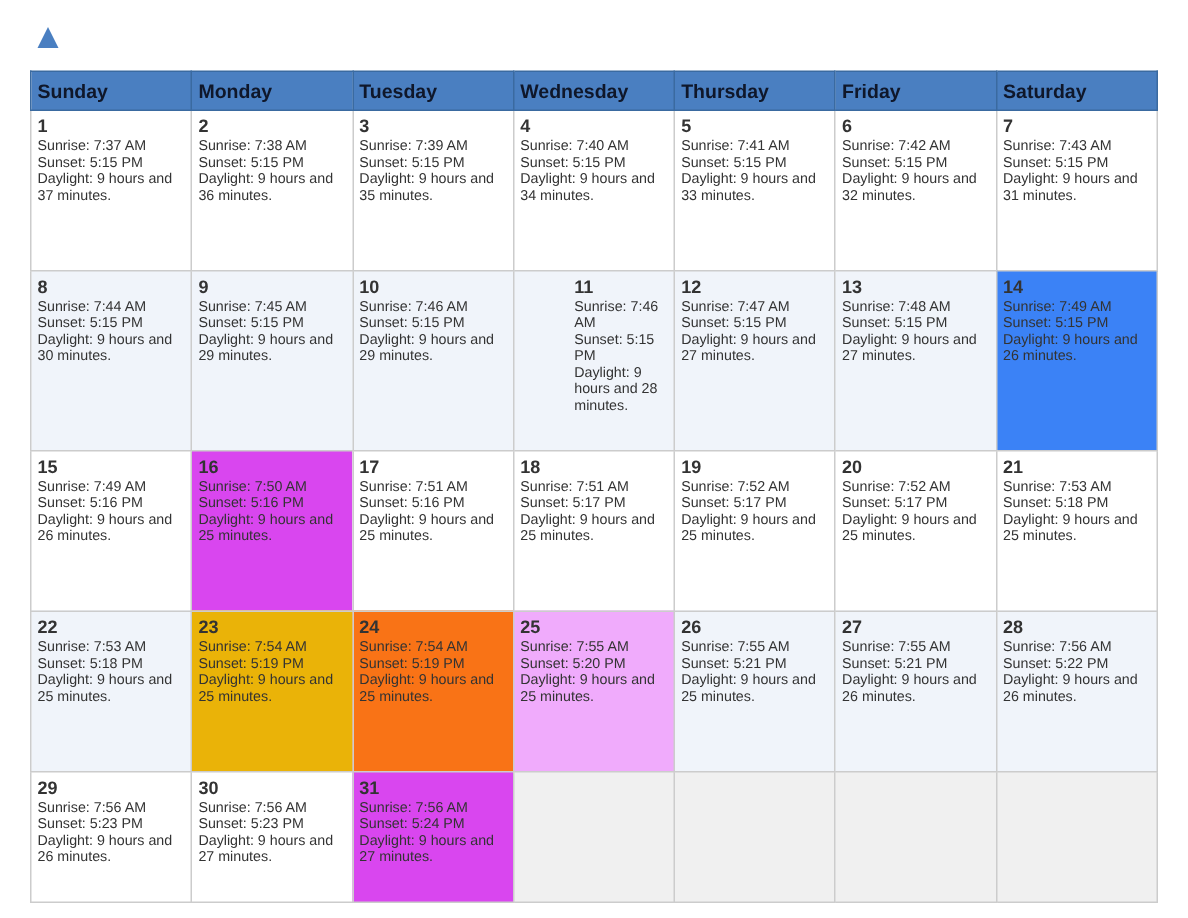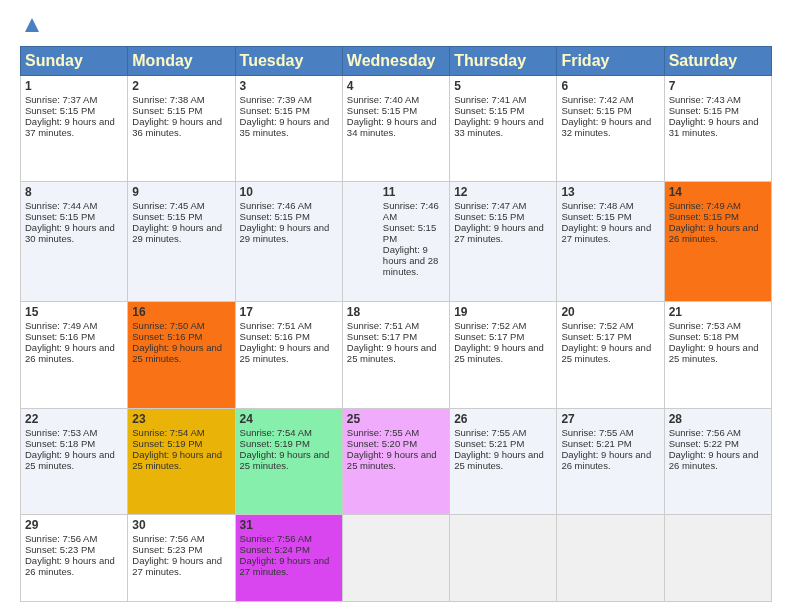--- a/index.html
+++ b/index.html
@@ -46,22 +46,22 @@
     }
     .calendar {
       flex: 1;
       border: 1px solid #ccc;
       border-collapse: collapse;
       width: 100%;
       table-layout: fixed;
     }
     .calendar th {
       background: #4a7fc1;
-      color: #fef9c3;
-      font-size: 16px;
+      color: #0f172a;
+      font-size: 13px;
       font-weight: bold;
       padding: 5px 4px;
       border: 1px solid #3a6aa0;
       text-align: left;
     }
     .calendar td {
       border: 1px solid #ccc;
       vertical-align: top;
       padding: 3px 4px;
       font-size: 9.5px;
@@ -197,35 +197,35 @@
           <span>Sunrise: 7:47 AM</span><br>
           <span>Sunset: 5:15 PM</span><br>
           <span>Daylight: 9 hours and 27 minutes.</span>
         </td>
           <td style="background: rgb(240, 244, 250);">
           <span class="day-num">13</span>
           <span>Sunrise: 7:48 AM</span><br>
           <span>Sunset: 5:15 PM</span><br>
           <span>Daylight: 9 hours and 27 minutes.</span>
         </td>
-          <td style="background: #f97316;">
+          <td style="background: #3b82f6;">
           <span class="day-num">14</span>
           <span>Sunrise: 7:49 AM</span><br>
           <span>Sunset: 5:15 PM</span><br>
           <span>Daylight: 9 hours and 26 minutes.</span>
         </td>
         </tr>
         <tr style="height: 88px;">
           <td style="background: rgb(255, 255, 255);">
           <span class="day-num">15</span>
           <span>Sunrise: 7:49 AM</span><br>
           <span>Sunset: 5:16 PM</span><br>
           <span>Daylight: 9 hours and 26 minutes.</span>
         </td>
-          <td style="background: #f97316;">
+          <td style="background: #d946ef;">
           <span class="day-num">16</span>
           <span>Sunrise: 7:50 AM</span><br>
           <span>Sunset: 5:16 PM</span><br>
           <span>Daylight: 9 hours and 25 minutes.</span>
         </td>
           <td style="background: rgb(255, 255, 255);">
           <span class="day-num">17</span>
           <span>Sunrise: 7:51 AM</span><br>
           <span>Sunset: 5:16 PM</span><br>
           <span>Daylight: 9 hours and 25 minutes.</span>
@@ -261,21 +261,21 @@
           <span>Sunrise: 7:53 AM</span><br>
           <span>Sunset: 5:18 PM</span><br>
           <span>Daylight: 9 hours and 25 minutes.</span>
         </td>
           <td style="background: #eab308; margin-left: 44px;">
           <span class="day-num">23</span>
           <span>Sunrise: 7:54 AM</span><br>
           <span>Sunset: 5:19 PM</span><br>
           <span>Daylight: 9 hours and 25 minutes.</span>
         </td>
-          <td style="background: #86efac;">
+          <td style="background: #f97316;">
           <span class="day-num">24</span>
           <span>Sunrise: 7:54 AM</span><br>
           <span>Sunset: 5:19 PM</span><br>
           <span>Daylight: 9 hours and 25 minutes.</span>
         </td>
           <td style="background: #f0abfc;">
           <span class="day-num">25</span>
           <span>Sunrise: 7:55 AM</span><br>
           <span>Sunset: 5:20 PM</span><br>
           <span>Daylight: 9 hours and 25 minutes.</span>

